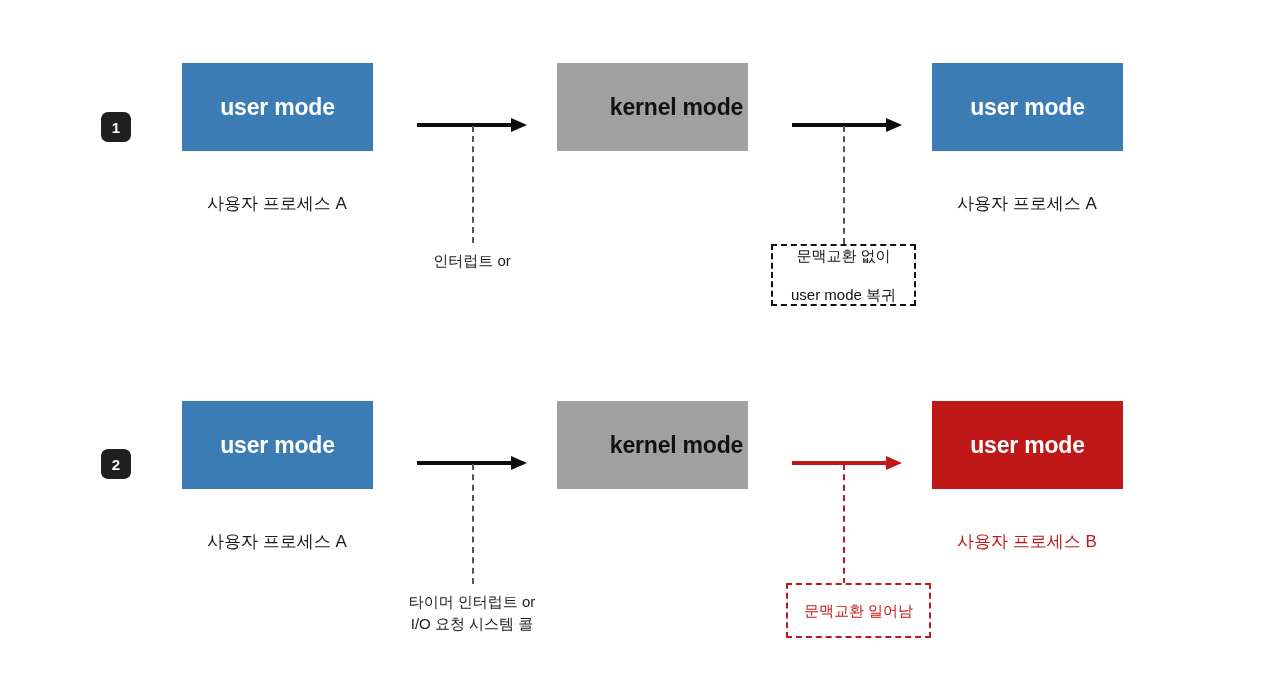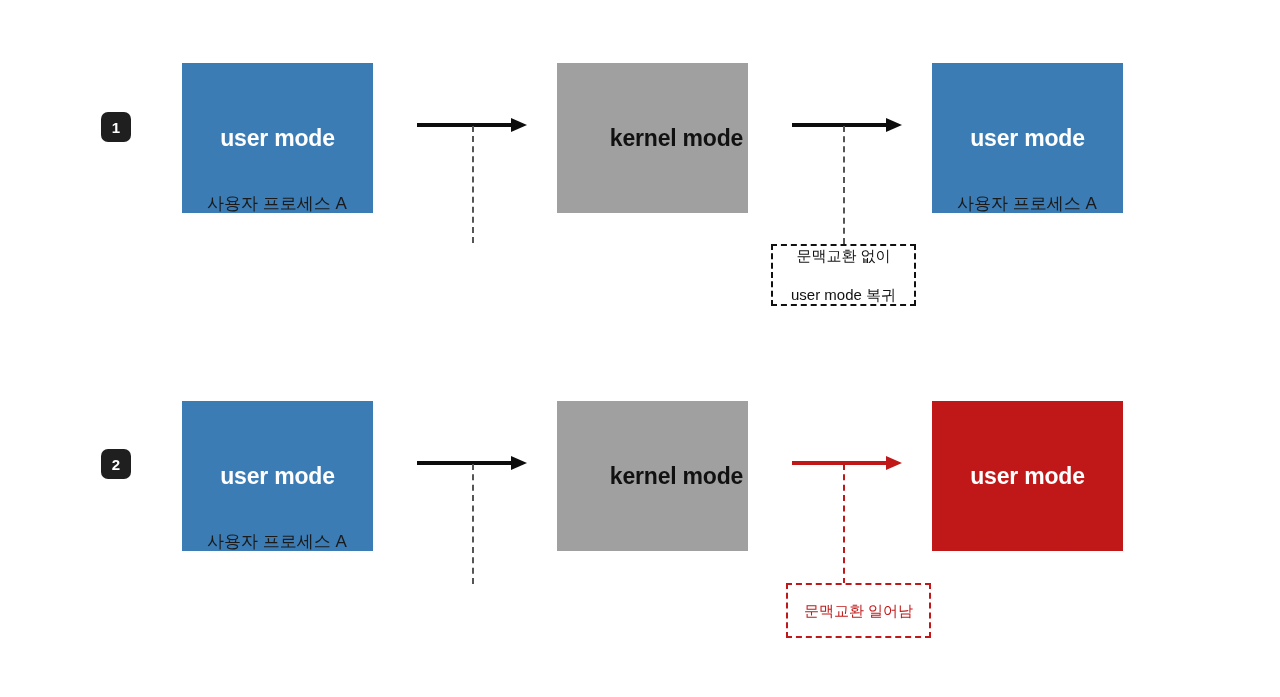--- a/index.html
+++ b/index.html
@@ -37,21 +37,21 @@
     display: flex;
     align-items: center;
     justify-content: center;
     letter-spacing: 0;
   }
 
   
   .mode-box {
     position: absolute;
     width: 191px;
-    height: 150px;
+    height: 88px;
     display: flex;
     align-items: center;
     justify-content: center;
     box-sizing: border-box;
   }
   .mode-box .mode-label {
     font-size: 23px;
     font-weight: bold;
     line-height: 1;
     letter-spacing: -0.2px;
@@ -152,20 +152,21 @@
     <span class="mode-label">user mode</span>
   </div>
   <div class="box-caption" style="left:157px; top:193px;">사용자 프로세스 A</div>
 
   <div class="arrow" style="left:417px; top:118px; width:110px;">
     <div class="shaft"></div>
     <div class="head"></div>
   </div>
   <div class="connector connector-dark" style="left:472px; top:126px; height:117px;"></div>
   <div class="annot-text" style="left:362px; top:250px; width:220px;">
+    <div>인터럽트 or</div>
   </div>
 
   <div class="mode-box box-gray" style="left:557px; top:63px;">
     <span class="mode-label">kernel mode</span>
   </div>
 
   <div class="arrow" style="left:792px; top:118px; width:110px;">
     <div class="shaft"></div>
     <div class="head"></div>
   </div>
@@ -185,20 +186,24 @@
   <div class="mode-box box-blue" style="left:182px; top:401px;">
     <span class="mode-label">user mode</span>
   </div>
   <div class="box-caption" style="left:157px; top:531px;">사용자 프로세스 A</div>
 
   <div class="arrow" style="left:417px; top:456px; width:110px;">
     <div class="shaft"></div>
     <div class="head"></div>
   </div>
   <div class="connector connector-dark" style="left:472px; top:464px; height:120px;"></div>
+  <div class="annot-text" style="left:352px; top:591px; width:240px;">
+    <div>타이머 인터럽트 or</div>
+    <div>I/O 요청 시스템 콜</div>
+  </div>
 
   <div class="mode-box box-gray" style="left:557px; top:401px;">
     <span class="mode-label">kernel mode</span>
   </div>
 
   <div class="arrow arrow-red" style="left:792px; top:456px; width:110px;">
     <div class="shaft"></div>
     <div class="head"></div>
   </div>
   <div class="connector connector-red" style="left:843px; top:464px; height:120px;"></div>

